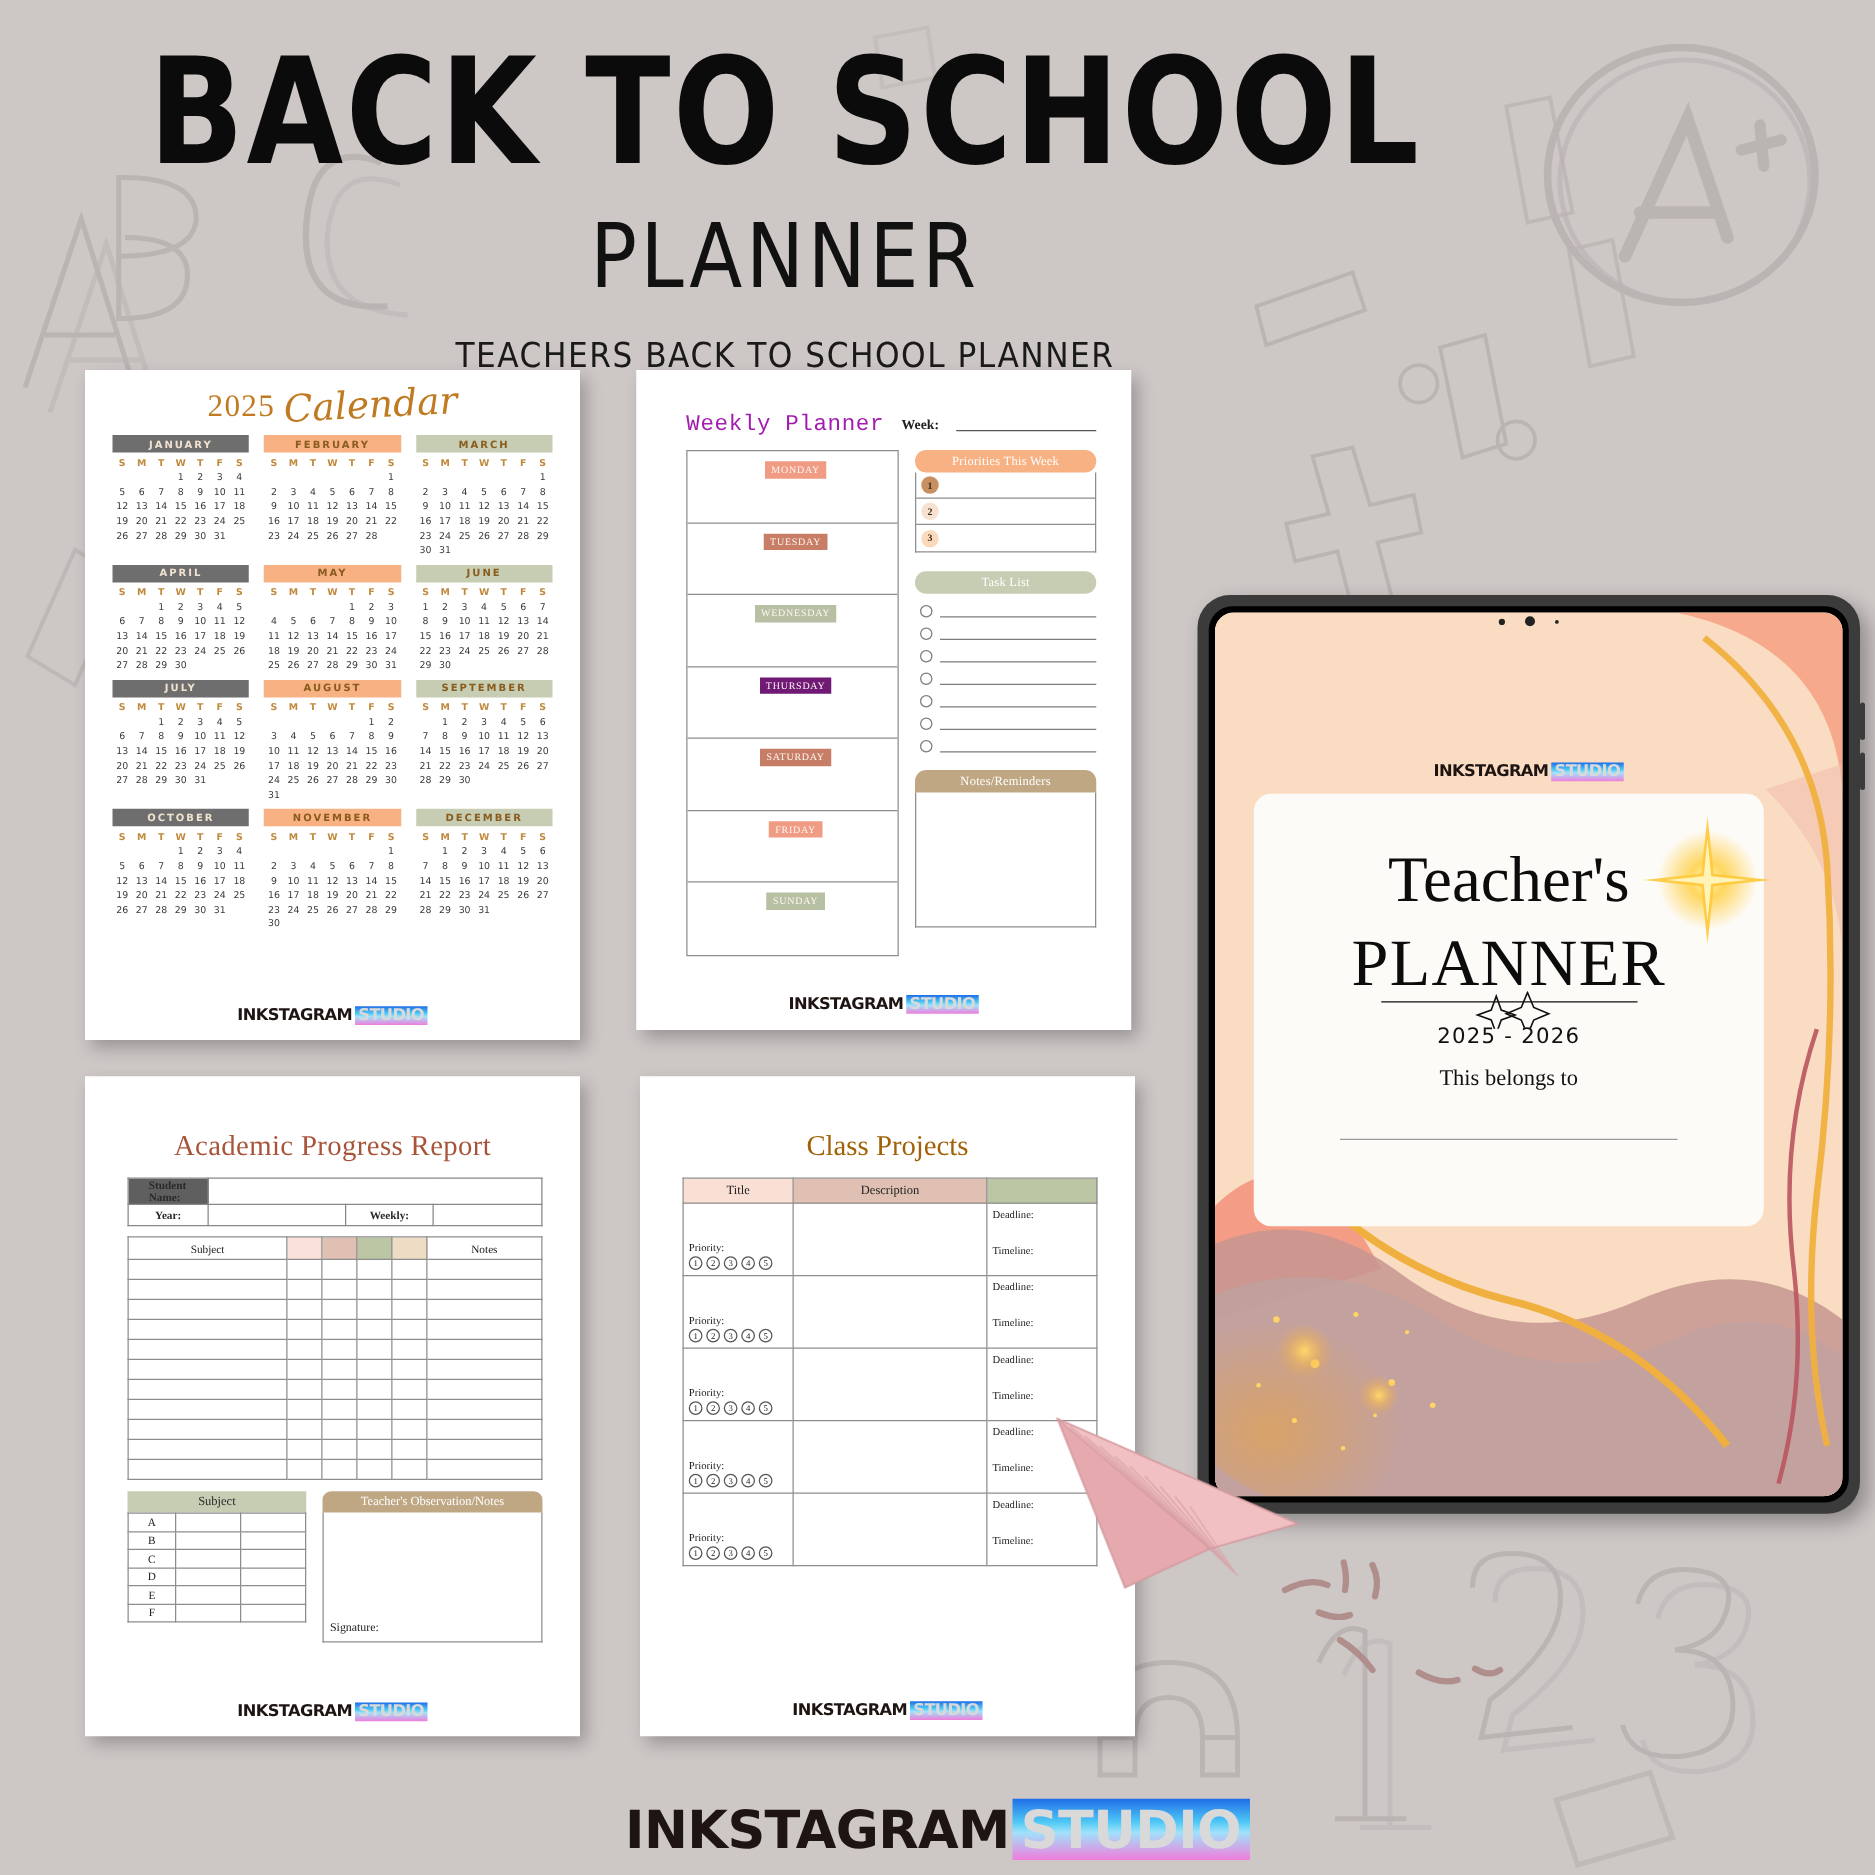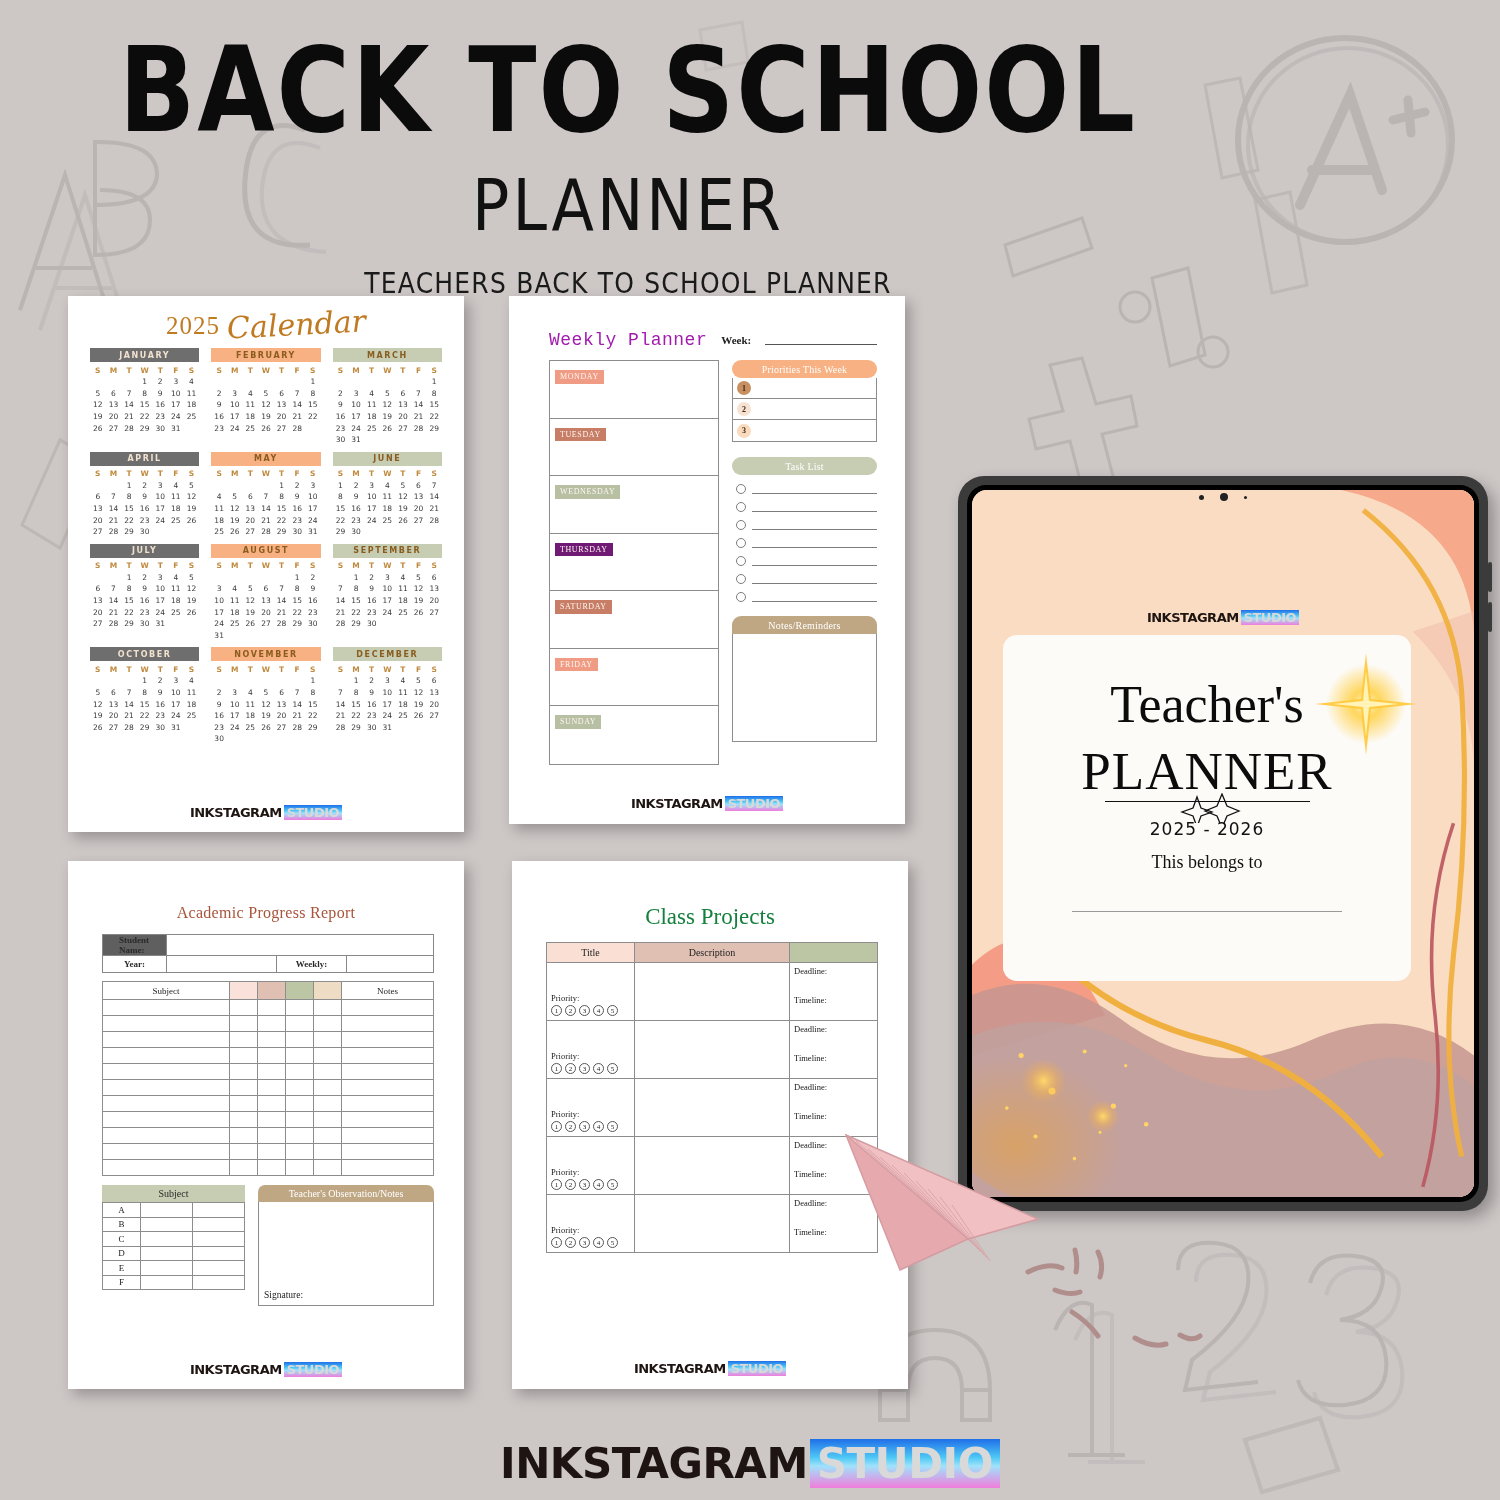--- a/index.html
+++ b/index.html
@@ -101,21 +101,21 @@
     font-family: Liberation Mono, monospace; font-size: 18px;
     color: #a21caf; letter-spacing: 0.5px; white-space: nowrap;
   }
   .wk-weeklabel {
     font-family: "Liberation Serif", serif; font-size: 11px; font-weight: 700;
     color: #222; margin-bottom: 4px;
   }
   .wk-weekline { flex: 1; border-bottom: 1.2px solid #555; margin-bottom: 5px; }
   .wk-body { display: flex; gap: 13px; padding: 10px 28px 0 40px; }
   .wk-days { width: 170px; border: 1px solid #8d8d8d; }
-  .wk-day { border-bottom: 1px solid #8d8d8d; height: 57.5px; padding: 4px 0 0 5px; }
+  .wk-day { border-bottom: 1px solid #8d8d8d; height: 57.5px; padding: 4px 0 0 5px; text-align: center; }
   .wk-day:last-child { border-bottom: none; }
   .wk-chip {
     display: inline-block; font-family: "Liberation Serif", serif;
     font-size: 8px; letter-spacing: 0.6px; color: #fdf6f0;
     padding: 2px 5px 2.5px 5px;
   }
   .wk-right { flex: 1; }
   .pill {
     text-align: center; border-radius: 9px; font-family: "Liberation Serif", serif;
     font-size: 10px; color: #fff; padding: 3.5px 0; letter-spacing: 0.2px;
@@ -133,21 +133,21 @@
   }
   .task-list { margin-top: 5px; }
   .task-row { display: flex; align-items: center; gap: 6px; height: 18px; padding-left: 4px; }
   .task-circle { width: 10px; height: 10px; border: 1px solid #7c7c7c; border-radius: 50%; flex: none; }
   .task-line { flex: 1; border-bottom: 1px solid #7c7c7c; height: 9px; }
   .notes-box { border: 1px solid #8d8d8d; border-top: none; height: 108px; }
 
   
   .ac-title {
     text-align: center; font-family: "Liberation Serif", serif;
-    font-size: 16px; color: #a8543a; padding-top: 43px; letter-spacing: 0.3px;
+    font-size: 23px; color: #a8543a; padding-top: 43px; letter-spacing: 0.3px;
   }
   .ac-wrap { padding: 12px 30px 0 34px; }
   table.ac-info { width: 100%; border-collapse: collapse; }
   table.ac-info td {
     border: 1px solid #888; height: 17px;
     font-family: "Liberation Serif", serif; font-size: 9px; font-weight: 700;
     color: #2a2a2a; padding: 0 16px;
   }
   td.hdr-dark { background: #5f5f5f; color: #f2f2f2; width: 64px; }
   td.ctr { text-align: center; }
@@ -184,21 +184,21 @@
     position: relative;
   }
   .obs-sig {
     position: absolute; left: 5px; bottom: 5px;
     font-family: "Liberation Serif", serif; font-size: 9.5px; color: #222;
   }
 
   
   .cp-title {
     text-align: center; font-family: "Liberation Serif", serif;
-    font-size: 23px; color: #15803d; padding-top: 43px;
+    font-size: 23px; color: #a16207; padding-top: 43px;
   }
   .cp-wrap { padding: 12px 30px 0 34px; }
   table.cp { width: 100%; border-collapse: collapse; table-layout: fixed; }
   table.cp th {
     border: 1px solid #8d8d8d; font-family: "Liberation Serif", serif;
     font-size: 10px; font-weight: 400; color: #222; padding: 4px 0;
   }
   th.cp-title-h { background: #fadfd4; width: 88px; }
   th.cp-desc-h  { background: #e0c0b3; }
   th.cp-dead-h  { background: #bcc6a5; width: 88px; }

